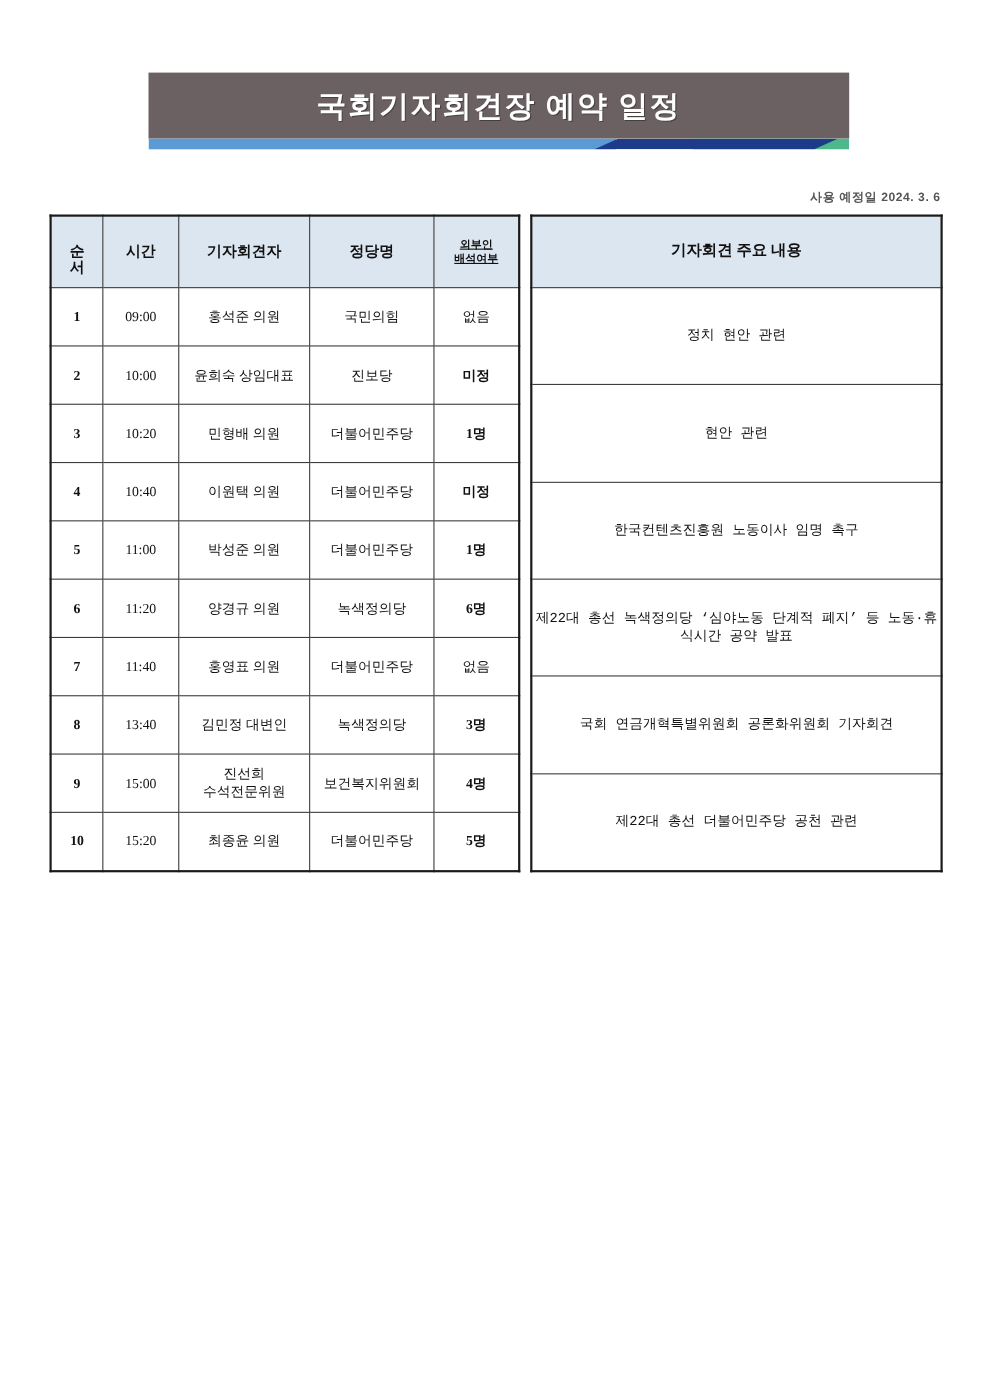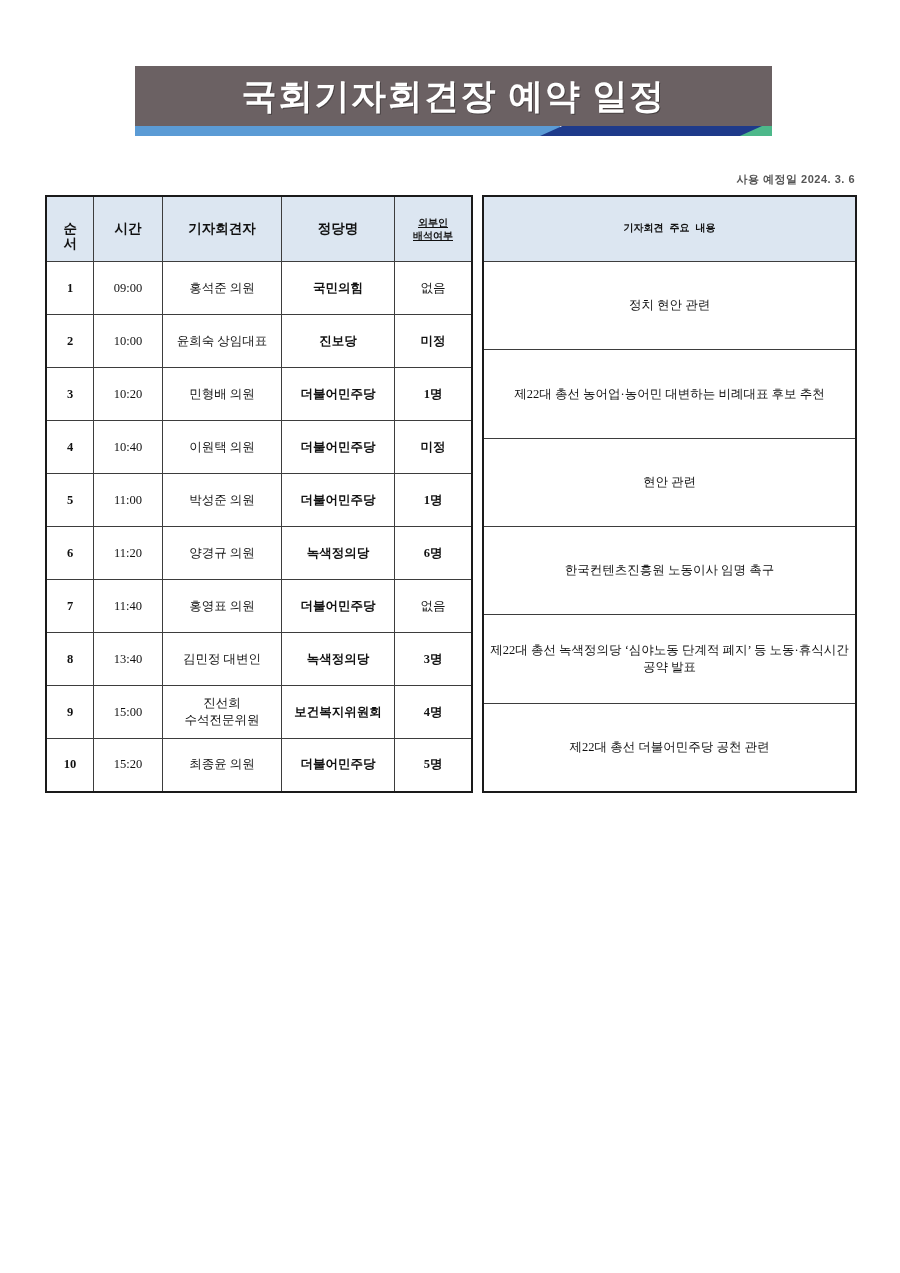--- a/index.html
+++ b/index.html
@@ -35,21 +35,21 @@
     width: 100%;
     height: 60px;
     background: #6b6163;
     display: flex;
     align-items: center;
     justify-content: center;
   }
   .banner-title {
     color: #ffffff;
     font-family: "Liberation Sans", "DejaVu Sans", sans-serif;
-    font-size: 35px;
+    font-size: 27px;
     font-weight: bold;
     letter-spacing: 1.5px;
     white-space: nowrap;
     text-shadow: 1px 1px 0 rgba(0,0,0,0.35);
     text-align: center;
   }
   .banner-stripe {
     position: relative;
     width: 100%;
     height: 10px;
@@ -108,43 +108,43 @@
     line-height: 1.35;
     padding: 2px 3px;
     color: #111111;
   }
   .tbl thead th {
     background: #dce6f1;
     font-weight: bold;
     height: 60px;
     font-size: 13.5px;
   }
-  .tbl-right thead th { font-size: 10px; font-family: Liberation Mono, monospace; }
+  .tbl-right thead th { font-size: 14px; }
 
   .th-vertical {
     writing-mode: vertical-rl;
     text-orientation: upright;
     letter-spacing: 1px;
     line-height: 1;
     white-space: nowrap;
     margin: 0 auto;
   }
   .th-two-line { font-size: 10px; line-height: 1.3; text-decoration: underline; }
 
   .tbl tbody tr { height: 53px; }
 
   .c-no    { width: 40px;  font-weight: bold; font-size: 14px; }
   .c-time  { width: 62px;  font-size: 13px; }
   .c-name  { width: 112px; margin-top: 40px; }
-  .c-party { width: 106px; font-weight: bold; }
+  .c-party { width: 106px; }
   .c-ext   { width: 70px;  font-size: 13px; }
 
   .bold { font-weight: bold; }
   .cell-2line { line-height: 1.45; }
-  .content-cell { font-size: 13px; line-height: 1.5; padding: 4px 10px; }
+  .content-cell { font-size: 13px; line-height: 1.5; padding: 4px 10px; font-family: Liberation Mono, monospace; }
 </style>
 </head>
 <body>
 
 <div class="page">
 
   <div class="banner-wrap">
     <div class="banner-bar">
       <div class="banner-title">국회기자회견장 예약 일정</div>
     </div>
@@ -255,30 +255,30 @@
       <thead>
         <tr>
           <th>기자회견 주요 내용</th>
         </tr>
       </thead>
       <tbody id="right-body">
           <tr>
             <td class="content-cell">정치 현안 관련</td>
           </tr>
           <tr>
-            <td class="content-cell">제22대 총선 농어업·농어민 대변하는 비례대표 후보 추천</td>
-          </tr>
-          <tr>
             <td class="content-cell">현안 관련</td>
           </tr>
           <tr>
             <td class="content-cell">한국컨텐츠진흥원 노동이사 임명 촉구</td>
           </tr>
           <tr>
             <td class="content-cell">제22대 총선 녹색정의당 ‘심야노동 단계적 폐지’ 등 노동·휴식시간 공약 발표</td>
+          </tr>
+          <tr>
+            <td class="content-cell">국회 연금개혁특별위원회 공론화위원회 기자회견</td>
           </tr>
           <tr>
             <td class="content-cell">제22대 총선 더불어민주당 공천 관련</td>
           </tr>
         </tbody>
     </table>
 
   </div>
 </div>
 

